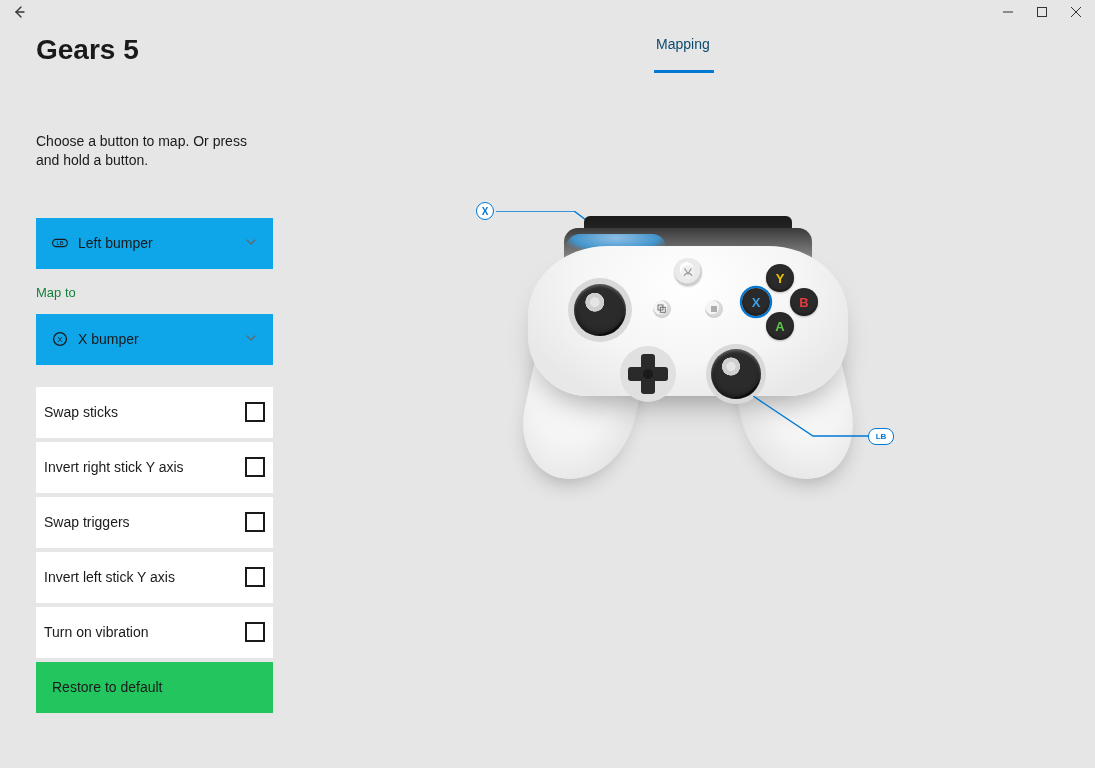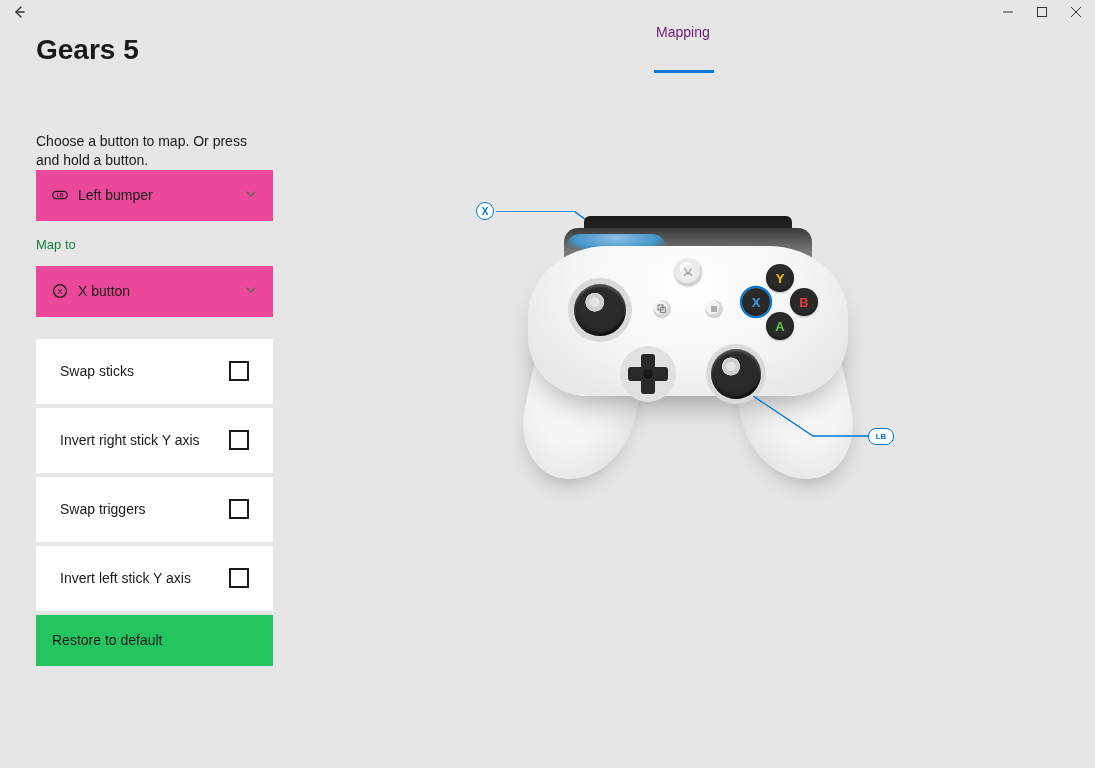--- a/index.html
+++ b/index.html
@@ -14,45 +14,45 @@
     .titlebar-right { display: flex; gap: 0; }
     .win-btn { width: 34px; height: 24px; display: flex; align-items: center; justify-content: center; cursor: pointer; color: #333; }
 
     .header {
       position: relative; height: 60px;
     }
     .app-title {
       position: absolute; left: 36px; top: 10px; font-size: 28px; font-weight: 600; color: #1a1a1a;
     }
     .tab-mapping {
-      position: absolute; left: 656px; top: 0; font-size: 14px; color: #701a75; padding-bottom: 10px;
+      position: absolute; left: 656px; top: 12px; font-size: 14px; color: #0c4a6e; padding-bottom: 10px;
     }
     .tab-underline {
       position: absolute; left: 654px; top: 46px; width: 60px; height: 3px; background: #0078d4;
     }
 
     .content { position: relative; padding: 48px 36px 0 36px; }
 
     .instruction {
-      width: 220px; font-size: 14px; color: #1a1a1a; line-height: 1.35; 
+      width: 220px; font-size: 14px; color: #1a1a1a; line-height: 1.35; margin-bottom: 48px;
     }
 
     .dropdown {
-      width: 237px; height: 51px; background: #ec4899; display: flex; align-items: center;
+      width: 237px; height: 51px; background: #0ea5e9; display: flex; align-items: center;
       padding: 0 16px; position: relative; cursor: pointer; margin-bottom: 16px;
     }
     .dropdown .dd-icon { width: 16px; height: 16px; display: flex; align-items: center; justify-content: center; margin-right: 10px; flex-shrink: 0; }
     .dropdown .dd-label { font-size: 14px; color: #1a1a1a; flex: 1; }
     .dropdown .dd-chevron { position: absolute; right: 16px; }
 
     .mapto-label { font-size: 13px; color: #15803d; margin-bottom: 14px; }
 
     .checkbox-row {
-      width: 237px; height: 65px; background: #fff; display: flex; align-items: center;
-      justify-content: space-between; padding: 0 24px; margin-bottom: 4px; cursor: pointer;
+      width: 237px; height: 51px; background: #fff; display: flex; align-items: center;
+      justify-content: space-between; padding: 0 8px; margin-bottom: 4px; cursor: pointer;
     }
     .checkbox-row .cb-label { font-size: 14px; color: #1a1a1a; }
     .checkbox {
       width: 20px; height: 20px; border: 2px solid #1a1a1a; background: #fff;
     }
 
     .restore-row {
       width: 237px; height: 51px; background: #22c55e; display: flex; align-items: center;
       padding: 0 16px; cursor: pointer;
     }
@@ -226,21 +226,21 @@
 
   <div class="mapto-label">Map to</div>
 
   <div class="dropdown" style="margin-bottom: 22px;">
     <span class="dd-icon">
       <svg width="16" height="16" viewBox="0 0 16 16">
           <circle cx="8" cy="8" r="6.4" stroke="#1a1a1a" stroke-width="1.3" fill="none"></circle>
           <text x="8" y="11" text-anchor="middle" font-size="8" font-family="Segoe UI" fill="#1a1a1a">X</text>
         </svg>
     </span>
-    <span class="dd-label">X button</span>
+    <span class="dd-label">X bumper</span>
     <span class="dd-chevron">
       <svg width="12" height="12" viewBox="0 0 12 12">
           <path d="M2 4 L6 8 L10 4" stroke="#666" stroke-width="1.2" fill="none" stroke-linecap="round" stroke-linejoin="round"></path>
         </svg>
     </span>
   </div>
 
   <div class="checkbox-row">
     <span class="cb-label">Swap sticks</span>
     <span class="checkbox"></span>
@@ -248,20 +248,24 @@
   <div class="checkbox-row">
     <span class="cb-label">Invert right stick Y axis</span>
     <span class="checkbox"></span>
   </div>
   <div class="checkbox-row">
     <span class="cb-label">Swap triggers</span>
     <span class="checkbox"></span>
   </div>
   <div class="checkbox-row">
     <span class="cb-label">Invert left stick Y axis</span>
+    <span class="checkbox"></span>
+  </div>
+  <div class="checkbox-row">
+    <span class="cb-label">Turn on vibration</span>
     <span class="checkbox"></span>
   </div>
 
   <div class="restore-row">
     <span class="rs-label">Restore to default</span>
   </div>
 
   <div class="controller-area">
     <div class="callout-x">X</div>
     <svg class="callout-line-x" width="120" height="40">

